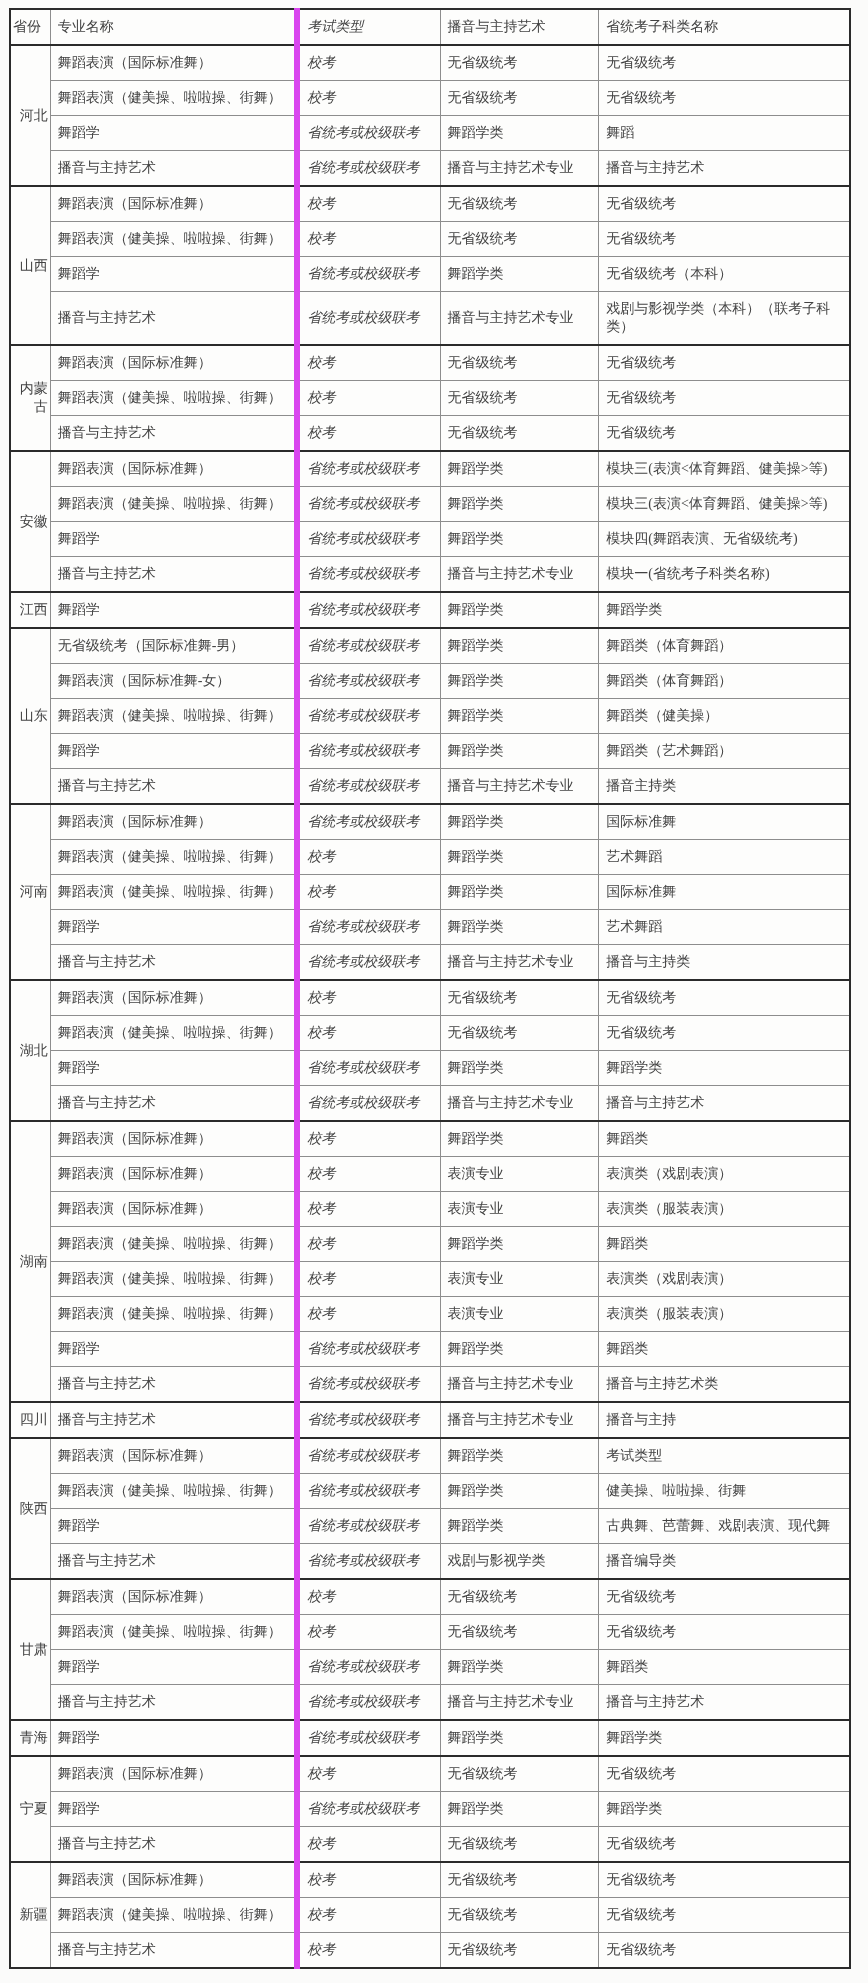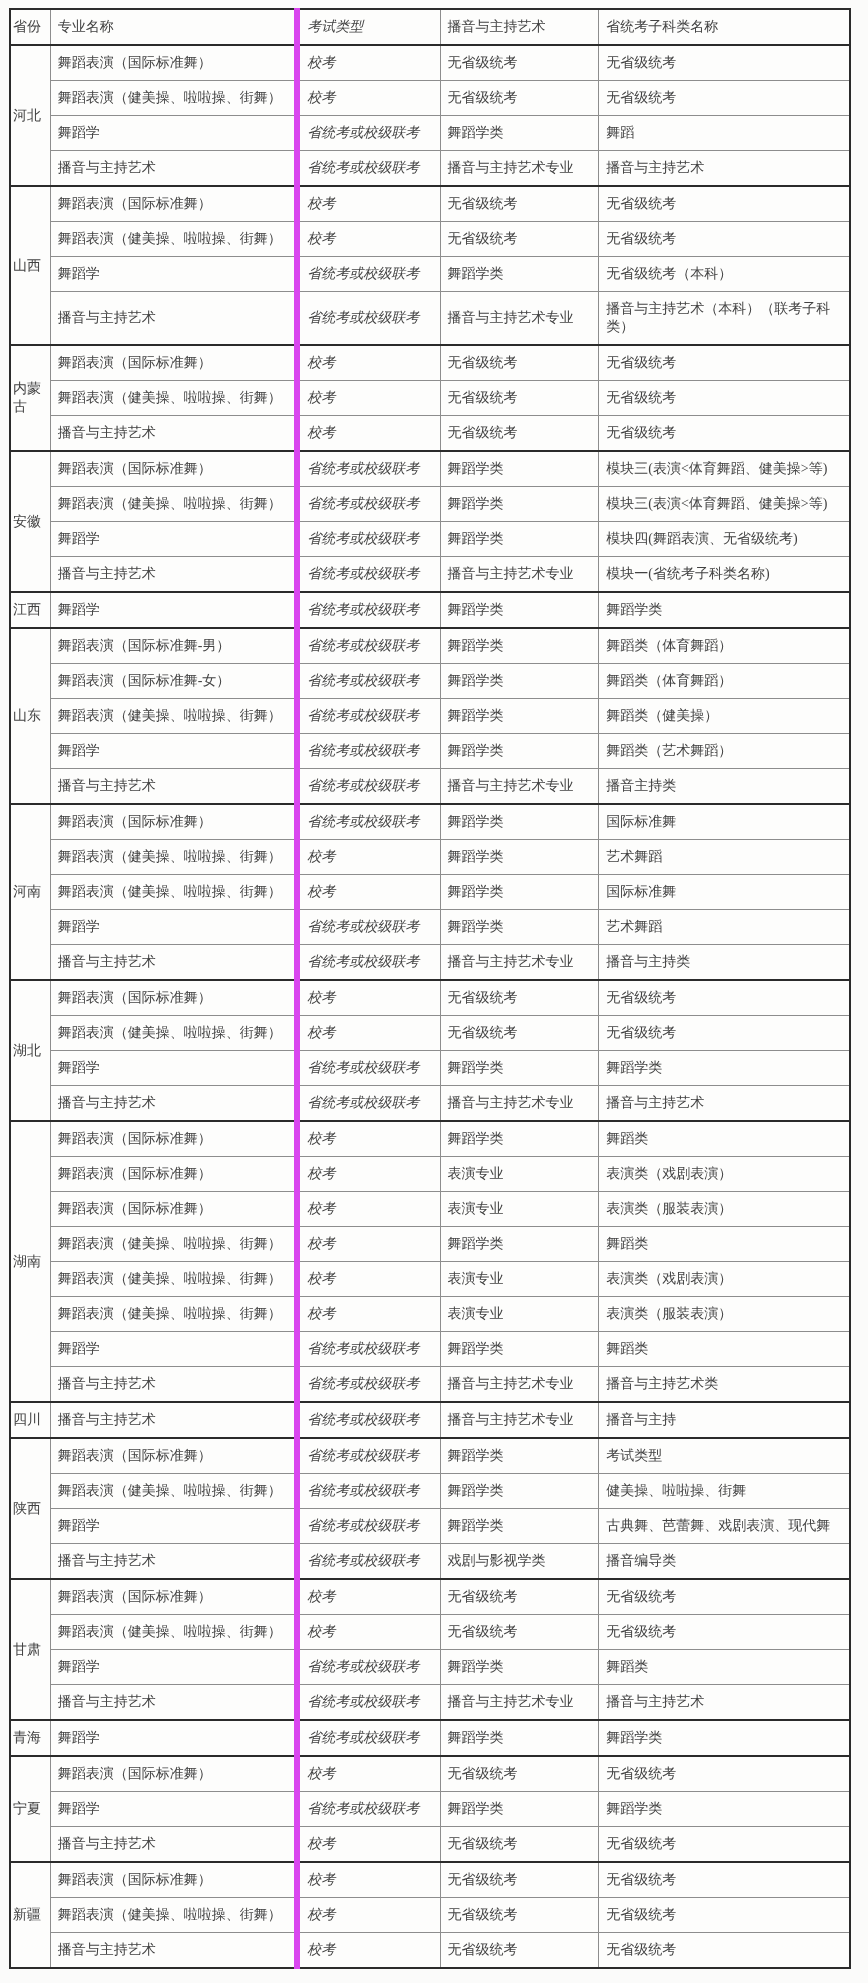--- a/index.html
+++ b/index.html
@@ -32,21 +32,21 @@
     line-height: 18px;
     word-break: break-all;
     overflow: hidden;
   }
   th {
     padding: 8px 7px;
   }
   th.col-0 { padding: 4px 2px; margin-top: 40px; }
   td.col-0 {
     padding: 8px 2px;
-    text-align: left;
+    text-align: right;
   }
   
   th.col-2, td.col-2 {
     border-left: 6px solid #d946ef;
     font-style: italic;
   }
   
   tr.group-start th, tr.group-start td {
     border-top: 2px solid #2b2b2b;
   }
@@ -114,21 +114,21 @@
         <tr>
           <td class="col-1">舞蹈学</td>
           <td class="col-2">省统考或校级联考</td>
           <td class="col-3">舞蹈学类</td>
           <td class="col-4">无省级统考（本科）</td>
         </tr>
         <tr>
           <td class="col-1">播音与主持艺术</td>
           <td class="col-2">省统考或校级联考</td>
           <td class="col-3">播音与主持艺术专业</td>
-          <td class="col-4">播音与主持艺术（本科）（联考子科类）</td>
+          <td class="col-4">戏剧与影视学类（本科）（联考子科类）</td>
         </tr>
         <tr class="group-start">
           <td rowspan="3" class="col-0">内蒙古</td>
           <td class="col-1">舞蹈表演（国际标准舞）</td>
           <td class="col-2">校考</td>
           <td class="col-3">无省级统考</td>
           <td class="col-4">无省级统考</td>
         </tr>
         <tr>
           <td class="col-1">舞蹈表演（健美操、啦啦操、街舞）</td>
@@ -169,21 +169,21 @@
         </tr>
         <tr class="group-start">
           <td rowspan="1" class="col-0">江西</td>
           <td class="col-1">舞蹈学</td>
           <td class="col-2">省统考或校级联考</td>
           <td class="col-3">舞蹈学类</td>
           <td class="col-4">舞蹈学类</td>
         </tr>
         <tr class="group-start">
           <td rowspan="5" class="col-0">山东</td>
-          <td class="col-1">舞蹈表演（国际标准舞-男）</td>
+          <td class="col-1">无省级统考（国际标准舞-男）</td>
           <td class="col-2">省统考或校级联考</td>
           <td class="col-3">舞蹈学类</td>
           <td class="col-4">舞蹈类（体育舞蹈）</td>
         </tr>
         <tr>
           <td class="col-1">舞蹈表演（国际标准舞-女）</td>
           <td class="col-2">省统考或校级联考</td>
           <td class="col-3">舞蹈学类</td>
           <td class="col-4">舞蹈类（体育舞蹈）</td>
         </tr>

